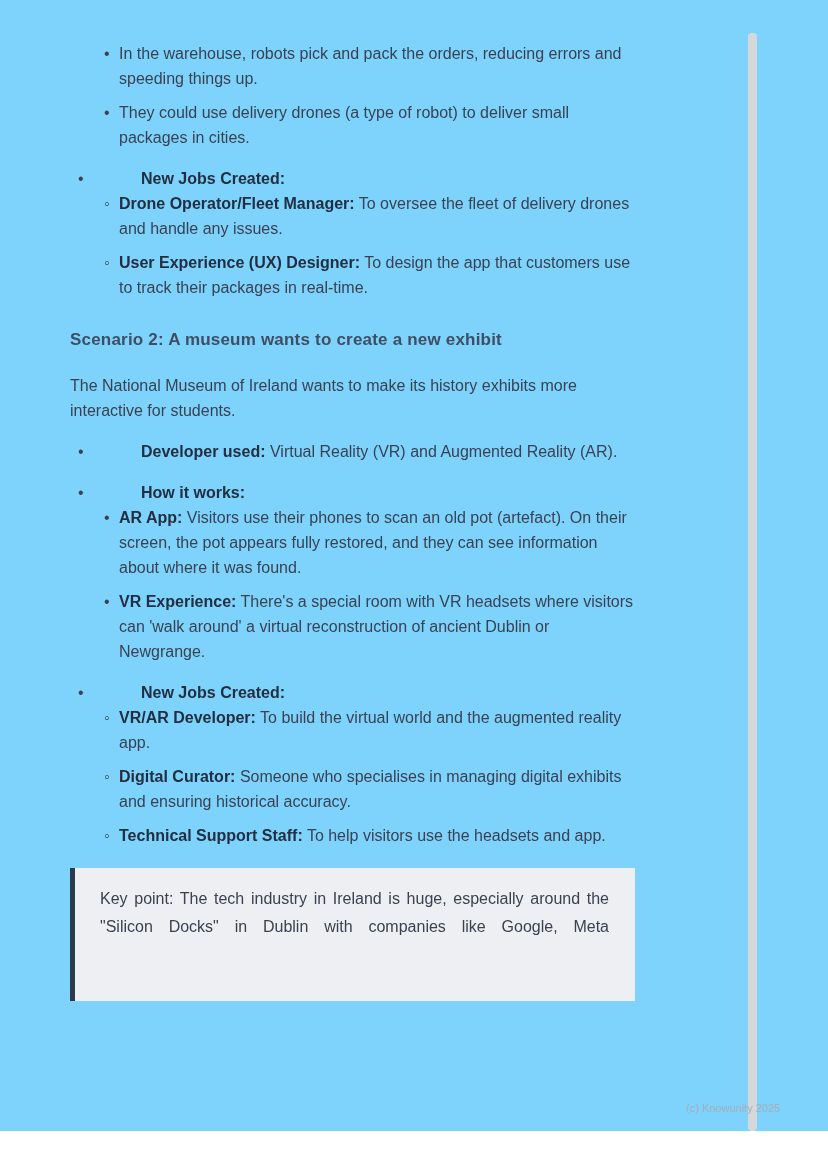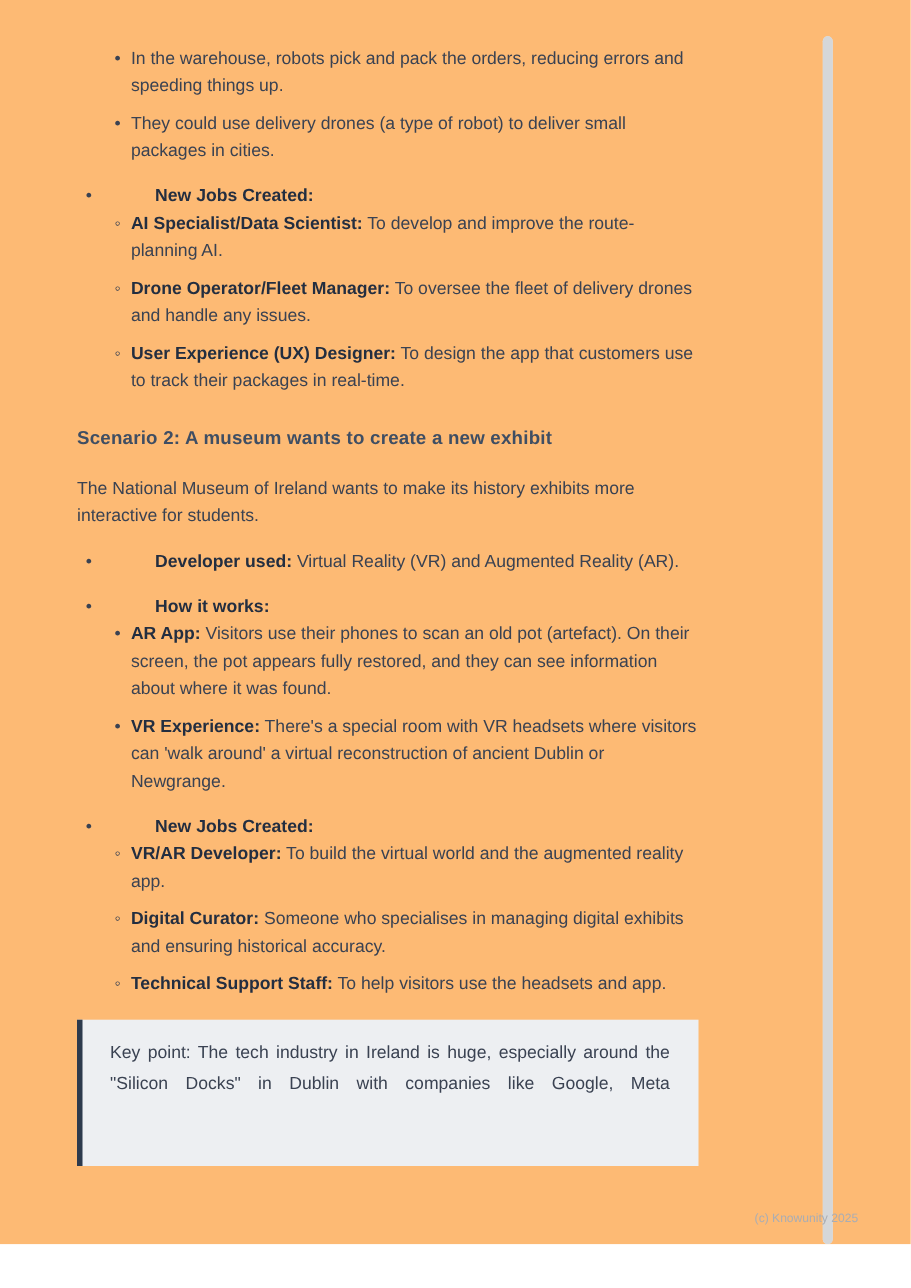--- a/index.html
+++ b/index.html
@@ -4,21 +4,21 @@
 <style>
   * { margin: 0; padding: 0; box-sizing: border-box; }
   html, body { width: 828px; height: 1171px; background: #ffffff; overflow: hidden; }
   body {
     font-family: "Liberation Sans", "DejaVu Sans", sans-serif;
     color: #3a4252;
     font-size: 16px;
     line-height: 25px;
     position: relative;
   }
-  .page { position: relative; width: 828px; height: 1131px; overflow: hidden; background: #fdba74; }
+  .page { position: relative; width: 828px; height: 1131px; overflow: hidden; background: #7dd3fc; }
   .content { width: 565px; margin-left: 70px; padding-top: 41px; }
 
   
   .li { display: flex; margin-top: 9px; }
   .li p { flex: 1; }
   .l1 { padding-left: 8px; margin-top: 16px; gap: 46px; }
   .l2 { padding-left: 34px; }
   .marker { flex-shrink: 0; display: inline-block; color: #3a4252; }
   .l1 .marker { width: 17px; }
   .l2 .marker { width: 15px; }
@@ -100,27 +100,20 @@
 
     <div class="li l1 solid">
       <span class="marker"></span>
       <p><b>New Jobs Created:</b></p>
     </div>
 
     <section class="nested">
       <div class="li l2 circle">
         <span class="marker"></span>
         <p>
-          <b>AI Specialist/Data Scientist:</b>
-          <span>To develop and improve the route-planning AI.</span>
-        </p>
-      </div>
-      <div class="li l2 circle">
-        <span class="marker"></span>
-        <p>
           <b>Drone Operator/Fleet Manager:</b>
           <span>To oversee the fleet of delivery drones and handle any issues.</span>
         </p>
       </div>
       <div class="li l2 circle">
         <span class="marker"></span>
         <p>
           <b>User Experience (UX) Designer:</b>
           <span>To design the app that customers use to track their packages in real-time.</span>
         </p>

